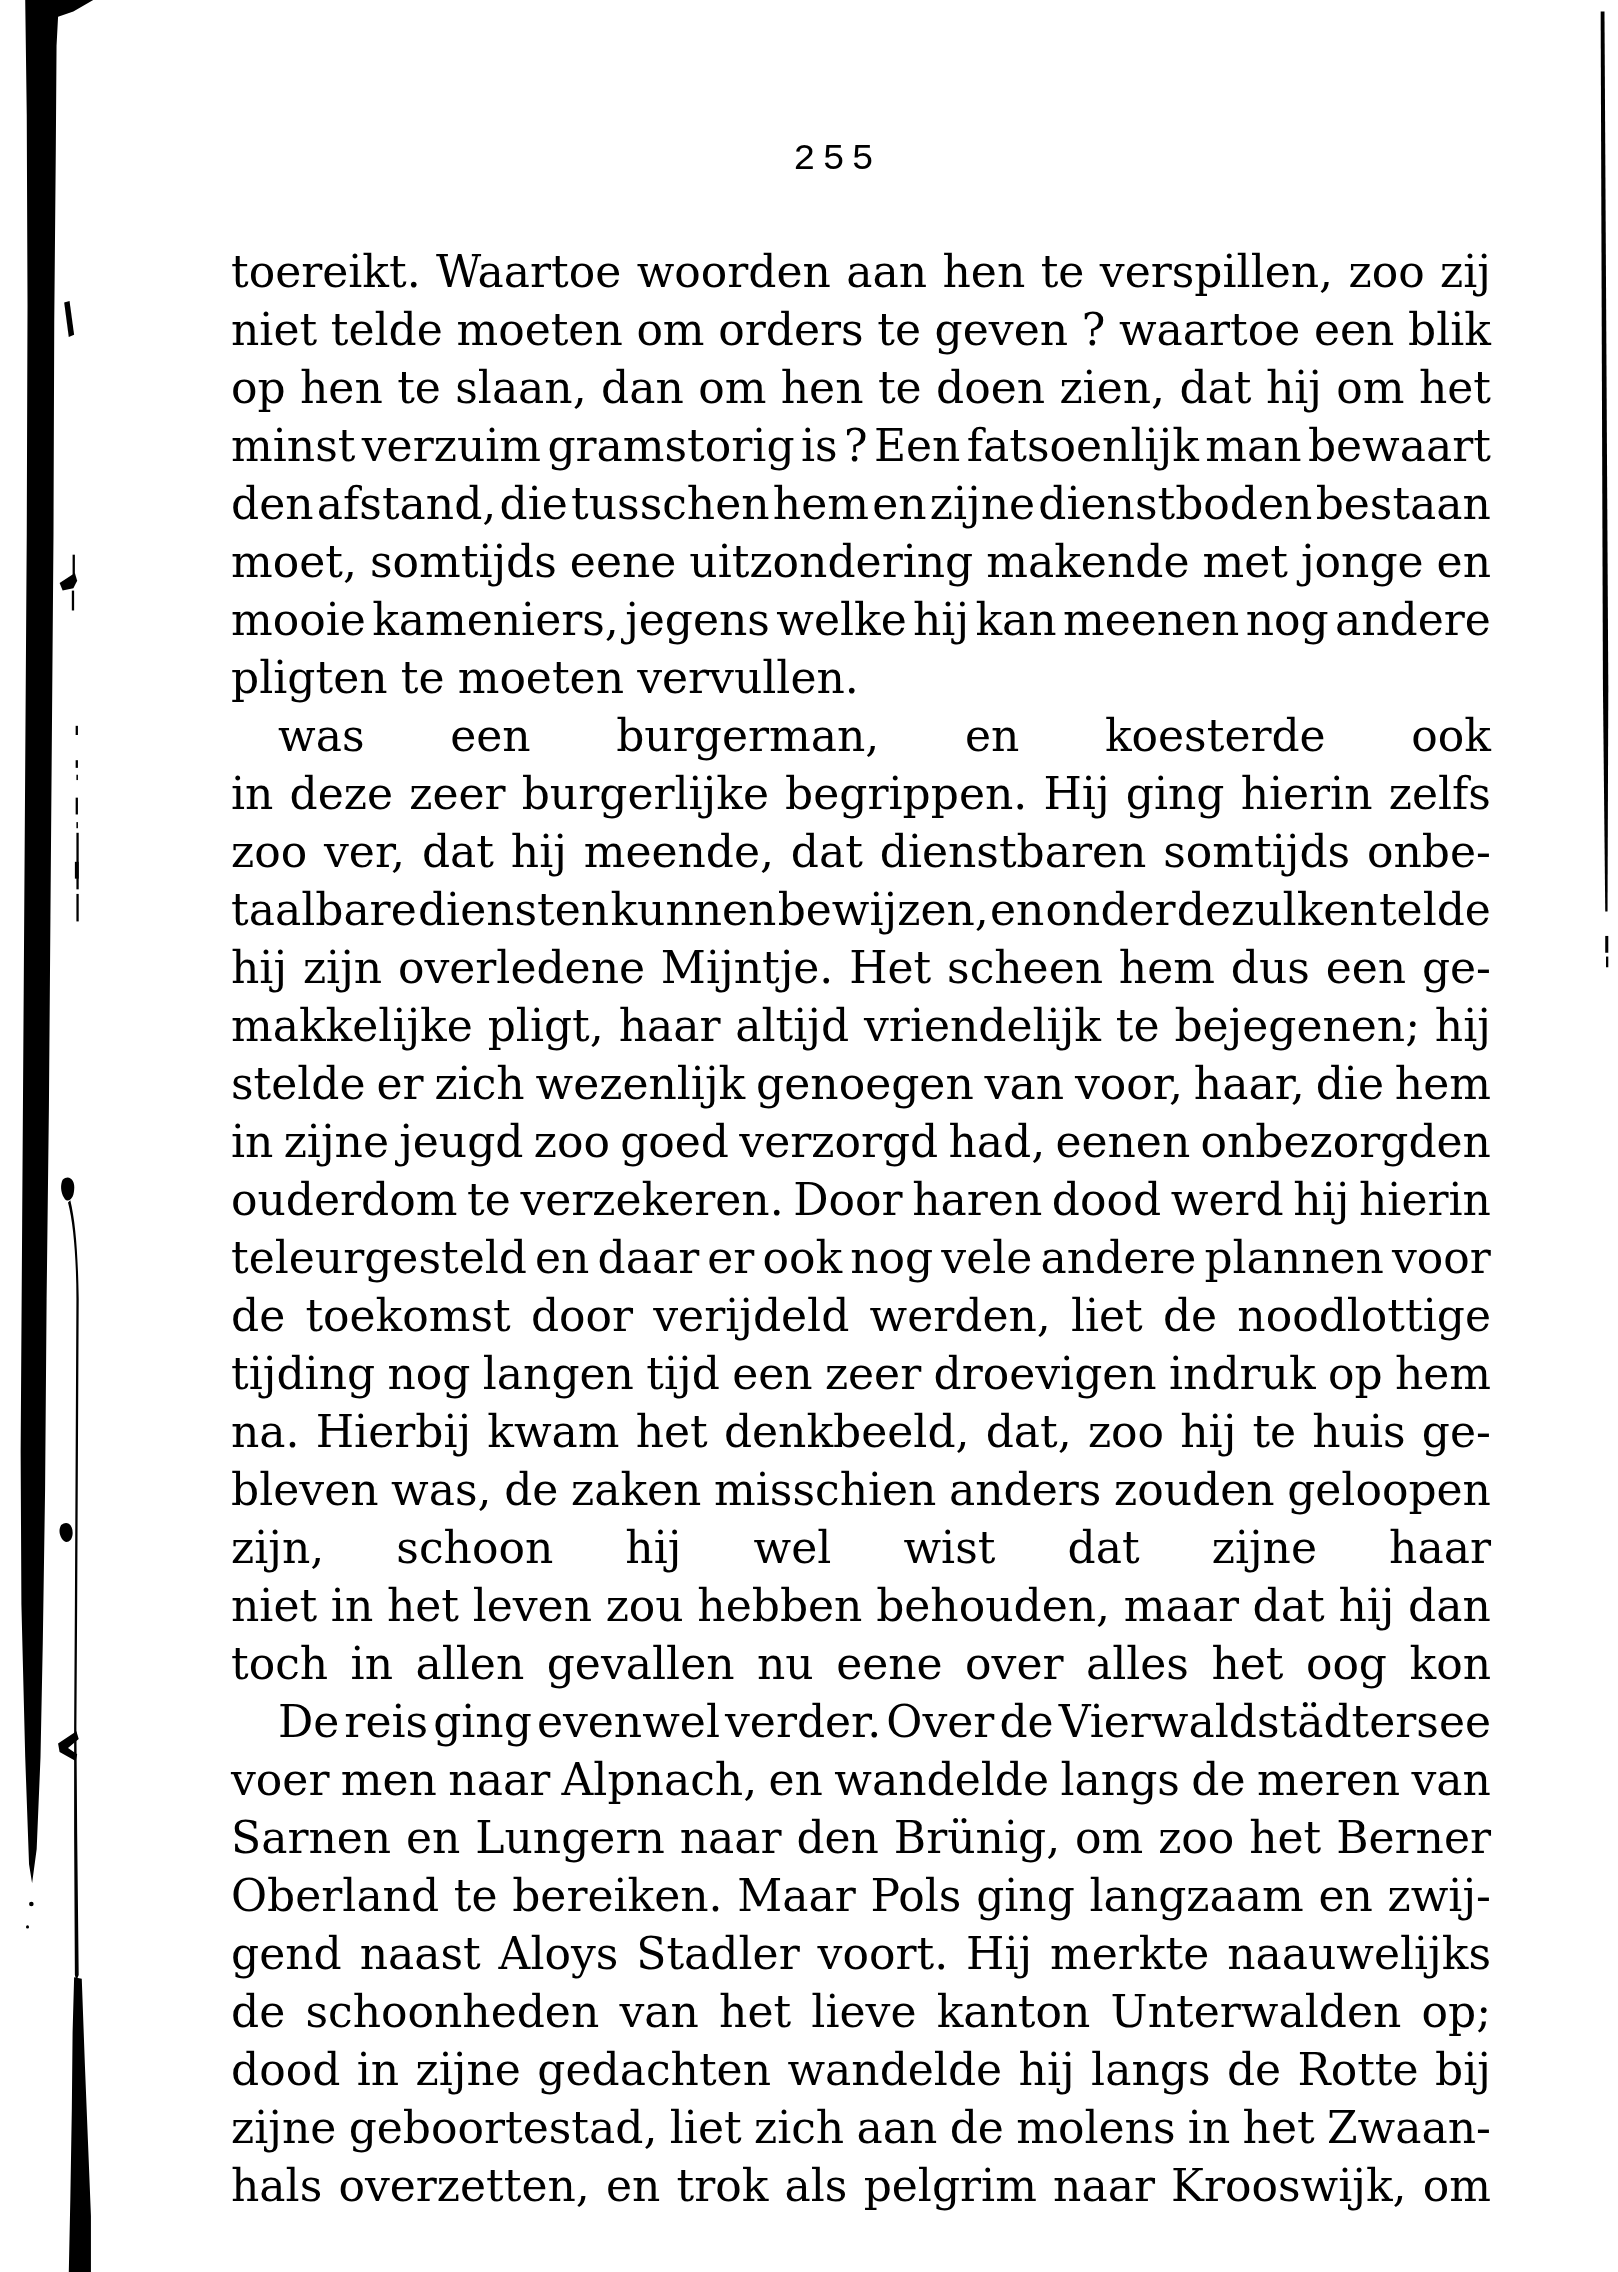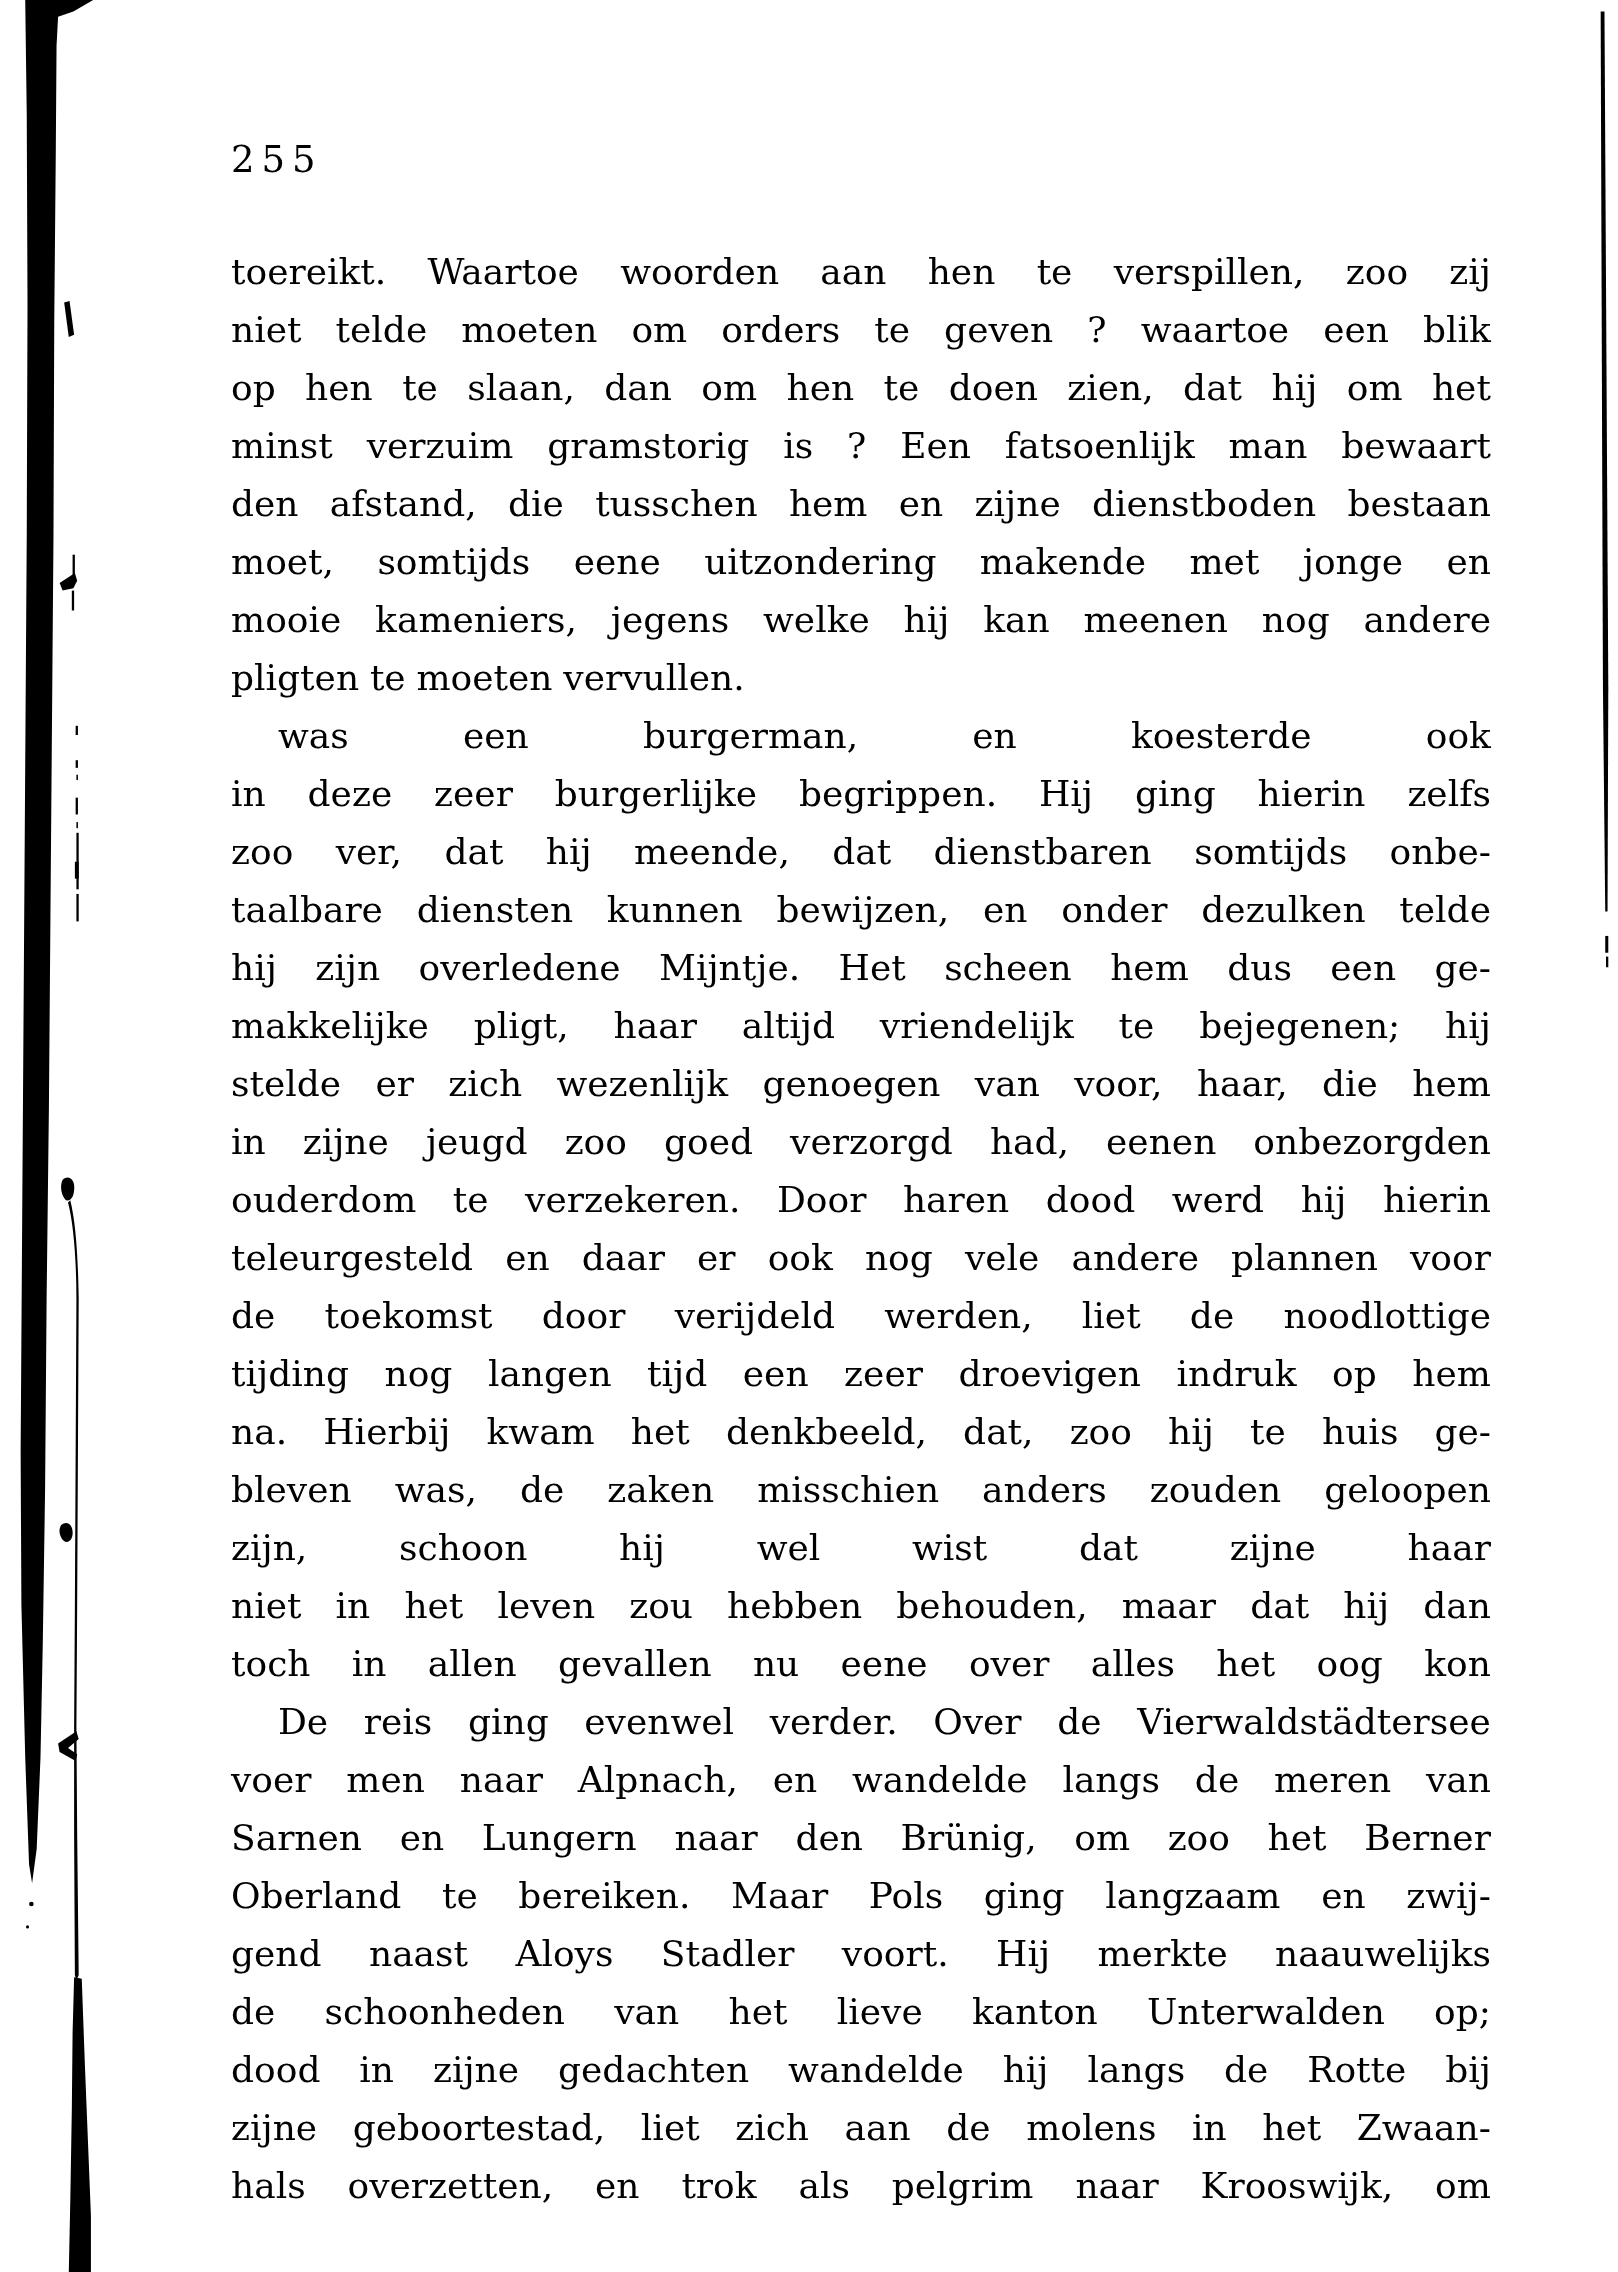--- a/index.html
+++ b/index.html
@@ -11,33 +11,34 @@
     overflow:hidden;
     font-family:"DejaVu Serif","Liberation Serif",serif;
   }
   .artifacts{
     position:absolute;left:0;top:0;width:1619px;height:2273px;
     pointer-events:none;
   }
   .page-number{
     position:absolute;top:138px;left:231px;width:1259px;
     padding-right:47px;
-    text-align:left;
+    text-align:center;
     font-size:37px;
     letter-spacing:6.9px;
+    font-family:Liberation Mono, monospace;
   }
   .text-block{
     position:absolute;left:231px;top:243px;width:1260px;
   }
   .line{
     display:flex;
     justify-content:space-between;
     height:58px;
     line-height:58px;
-    font-size:36px;
+    font-size:44px;
     text-align:right;
   }
   .line span{display:block;white-space:nowrap}
   .line.pend{justify-content:flex-start;gap:.30em}
   .line.indent{padding-left:47px}
 </style>
 </head>
 <body>
 
 <div class="page">

